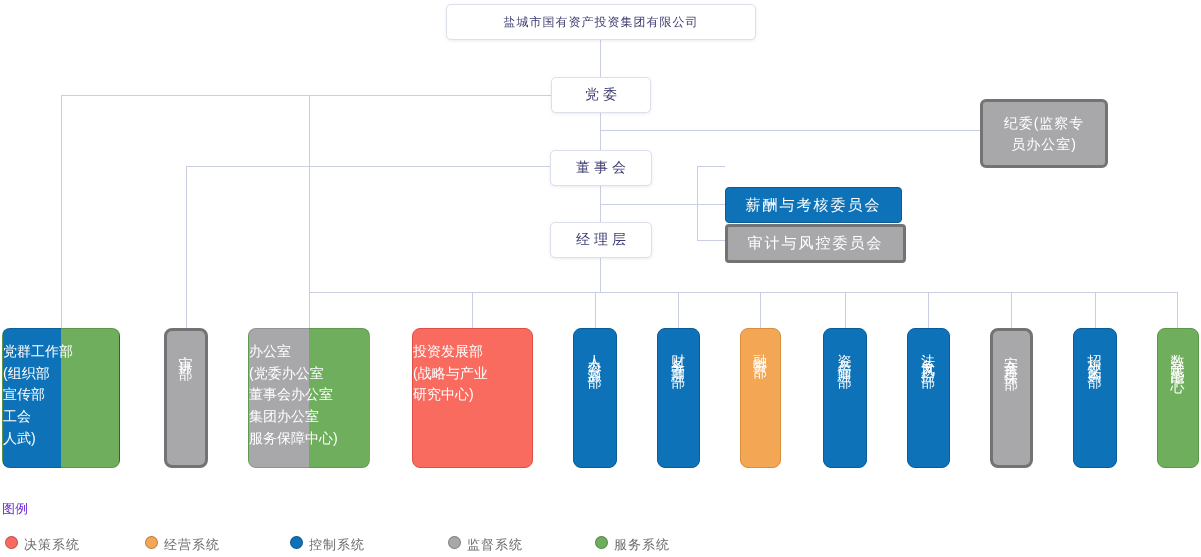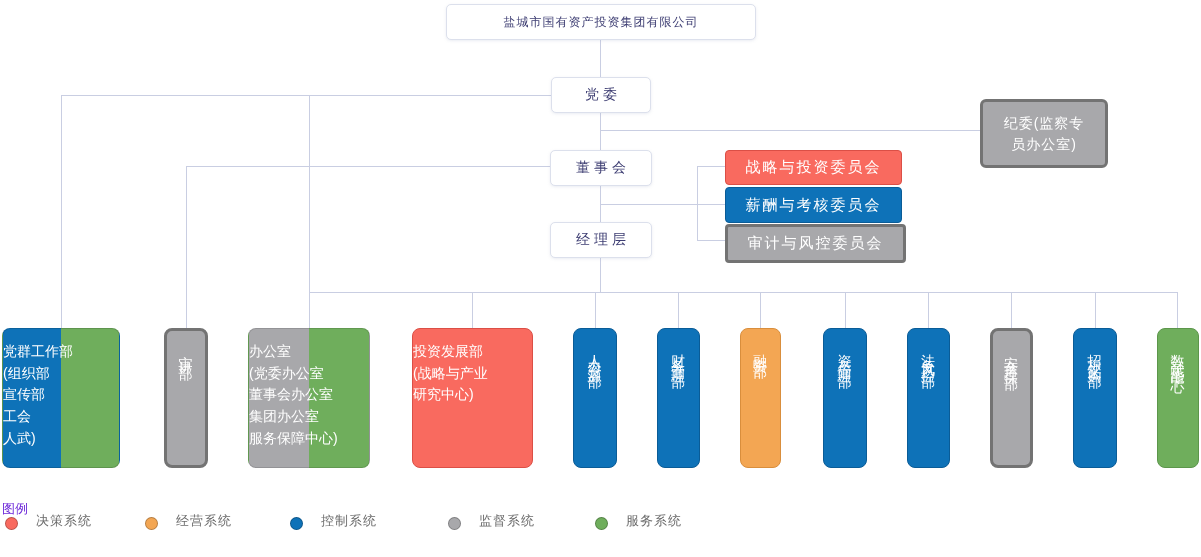--- a/index.html
+++ b/index.html
@@ -35,21 +35,21 @@
   
   .bg-red{background:#f96a5f;border:1px solid #db4f46;}
   .bg-blue{background:#0e72b8;border:1px solid #0a5c97;}
   .bg-orange{background:#f3a653;border:1px solid #d98e3c;}
   .bg-gray{background:#a8a8ab;border:3px solid #737373;}
   .bg-green{background:#6fae5c;border:1px solid #5c964b;}
   .bg-blue-green{background:linear-gradient(to right,#0e72b8 50%,#6fae5c 50%);border:1px solid rgba(0,0,0,0.15);}
   .bg-gray-green{background:linear-gradient(to right,#a8a8ab 50%,#6fae5c 50%);border:1px solid rgba(0,0,0,0.12);}
   
   .legend-title{position:absolute;left:2px;top:500px;font-size:13px;color:#6d28d9;}
-  .legend-item{position:absolute;top:512px;display:flex;align-items:flex-end;gap:18px;}
+  .legend-item{position:absolute;top:536px;display:flex;align-items:flex-start;gap:6px;}
   .legend-dot{width:13px;height:13px;border-radius:50%;border:1px solid rgba(0,0,0,0.25);box-sizing:border-box;}
   .legend-label{font-size:13px;color:#6b6b6b;letter-spacing:1px;}
 </style>
 </head>
 <body>
 
 <div class="canvas">
 
   <div class="ln" style="left:600px;top:38px;width:1px;height:39px;"></div>
   <div class="ln" style="left:600px;top:111px;width:1px;height:39px;"></div>
@@ -86,23 +86,20 @@
     <span>董 事 会</span>
   </div>
   <div class="wbox" style="left:550px;top:222px;width:100px;height:34px;">
     <span>经 理 层</span>
   </div>
   <div class="jwbox bg-gray">
     <span>纪委(监察专
 员办公室)</span>
   </div>
 
-  <div class="cbox bg-red" style="top:150px;">
-    <span>战略与投资委员会</span>
-  </div>
   <div class="cbox bg-gray" style="top:224px;">
     <span>审计与风控委员会</span>
   </div>
   <div class="cbox bg-blue" style="top:187px;height:34px;">
     <span>薪酬与考核委员会</span>
   </div>
 
   <div class="dept dept-multi bg-blue-green" style="left:2px;width:118px;">党群工作部
 (组织部
 宣传部

